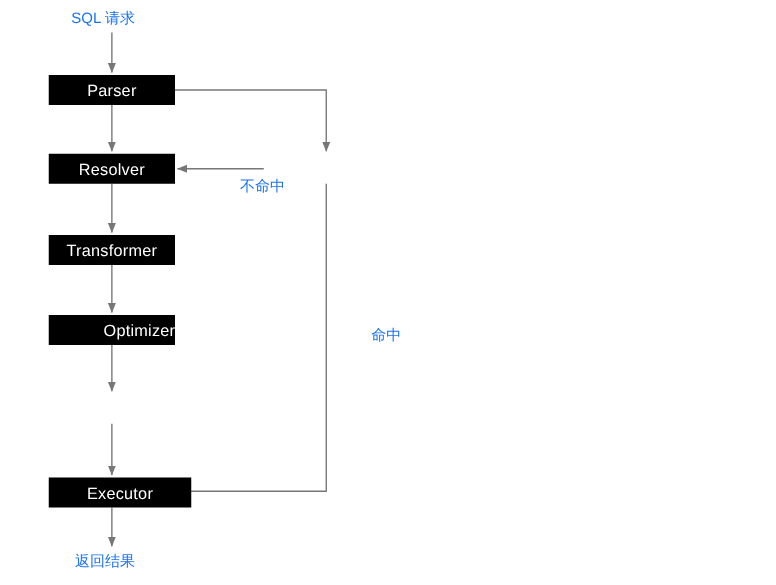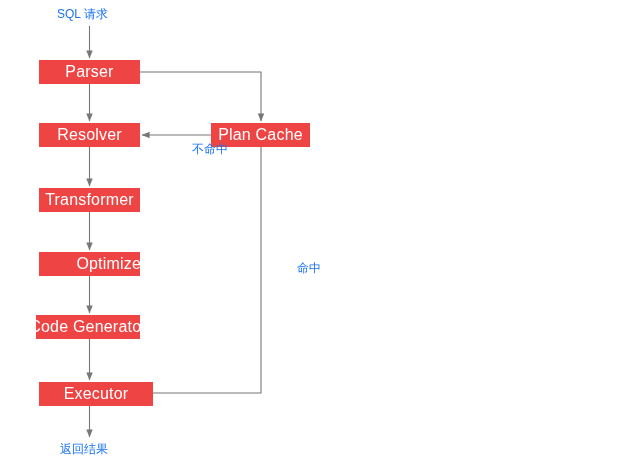--- a/index.html
+++ b/index.html
@@ -22,23 +22,23 @@
   #edges {
     position: absolute;
     left: 0;
     top: 0;
     width: 621px;
     height: 468px;
   }
   .node {
     position: absolute;
     box-sizing: border-box;
-    background: #ef4444;
+    background: #000000;
     color: #ffffff;
-    font-size: 16px;
+    font-size: 13px;
     line-height: 1;
     display: flex;
     align-items: center;
     justify-content: center;
     letter-spacing: 0.2px;
     white-space: nowrap;
   }
   .edge-label {
     position: absolute;
     color: #1a73f0;
@@ -91,25 +91,23 @@
   <div class="terminal-label" style="left:57px; top:8px;">SQL 请求</div>
 
   <div class="node" style="left:39px; top:60px; width:101px; height:24px;">Parser</div>
 
   <div class="node" style="left:39px; top:123px; width:101px; height:24px;">Resolver</div>
 
   <div class="node" style="left:39px; top:188px; width:101px; height:24px;">Transformer</div>
 
   <div class="node" style="left:39px; top:252px; width:101px; height:24px;padding-left:44px;">Optimizer</div>
 
-  <div class="node" style="left:36px; top:315px; width:104px; height:24px;">Code Generator</div>
 
   <div class="node" style="left:39px; top:382px; width:114px; height:24px;">Executor</div>
 
-  <div class="node" style="left:211px; top:123px; width:99px; height:24px;">Plan Cache</div>
 
   <div class="edge-label" style="left:160px; top:143px;">不命中</div>
 
   <div class="edge-label" style="left:265px; top:262px;">命中</div>
 
   <div class="terminal-label" style="left:60px; top:443px;">返回结果</div>
 
 </div>
 
 </body></html>

